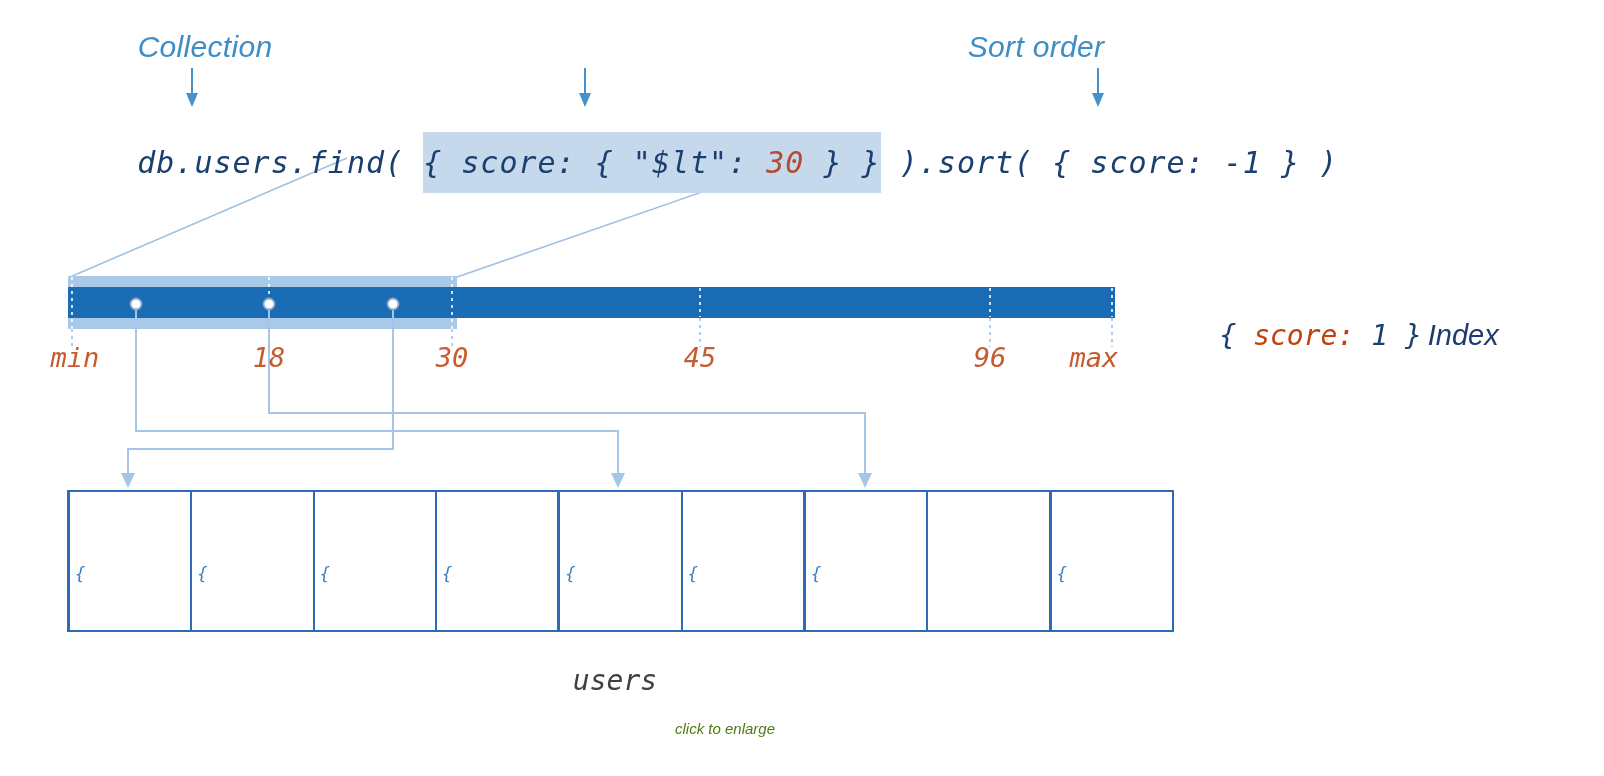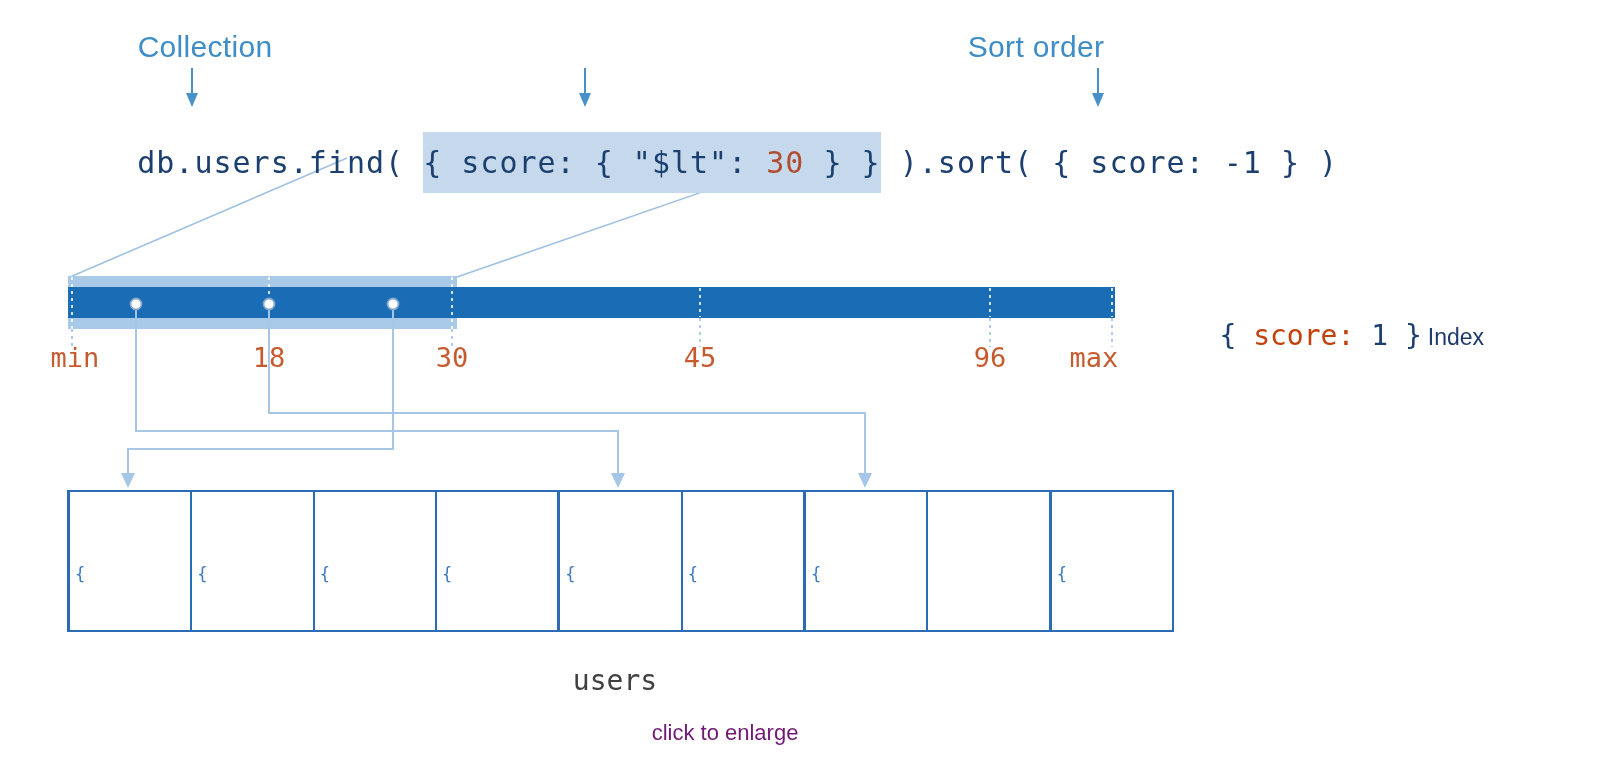--- a/index.html
+++ b/index.html
@@ -1,18 +1,19 @@
 <!DOCTYPE html>
 <html><head>
 <meta charset="utf-8">
 <style>
   html,body{margin:0;padding:0;background:#ffffff;}
   .canvas{
     position:relative;width:1604px;height:756px;background:#ffffff;overflow:hidden;
     font-family:"Liberation Sans", sans-serif;
+    font-style:italic;
   }
   .layer{position:absolute;left:0;top:0;}
   
   .top-label{
     position:absolute;top:30px;transform:translateX(-50%);
     font-size:30px;color:#3f8dc6;white-space:nowrap;letter-spacing:0.3px;
   }
   .lbl-collection{left:205px;}
   .lbl-query{left:585px;}
   .lbl-sort{left:1036px;}
@@ -32,42 +33,42 @@
     font-size:27px;color:#c75b30;white-space:nowrap;
   }
   
   .index-note{
     position:absolute;left:1152px;top:286px;white-space:pre;
     font-family:"DejaVu Sans Mono","Liberation Mono",monospace;
     font-size:28px;color:#1b3f6e;
   }
   .index-note .key{color:#c2410c;}
   .index-note .index-word{
-    font-family:"Liberation Sans",sans-serif;font-size:23px;color:#1e3a6e;margin-left:6px;
+    font-family:"Liberation Sans",sans-serif;font-size:29px;color:#1e3a6e;margin-left:6px;
   }
   
   .docs{position:absolute;left:67px;top:490px;width:1107px;height:142px;display:flex;}
   .doc{
     flex:1 1 0;border:2px solid #2b6cb5;margin-left:-2px;box-sizing:border-box;
     padding:20px 4px 0 5px;
     font-family:"DejaVu Sans Mono","Liberation Mono",monospace;
     font-size:17px;line-height:25px;color:#3a7bc2;white-space:pre;overflow:hidden;
   }
   .doc.first{margin-left:0;}
   .doc.thick{border-left-width:3px;}
   .dline{min-height:25px;}
   
   .users-label{
     position:absolute;left:615px;top:664px;transform:translateX(-50%);
     font-family:"DejaVu Sans Mono","Liberation Mono",monospace;
     font-size:28px;color:#404040;
   }
   .caption{
     position:absolute;left:725px;top:720px;transform:translateX(-50%);
-    font-size:22px;color:#701a75;
+    font-size:15px;color:#4d7c0f;
   }
 </style>
 </head>
 <body>
 
 <div class="canvas">
 
   <svg class="layer" width="1604" height="776" viewBox="0 0 1604 776">
 
     <g>

